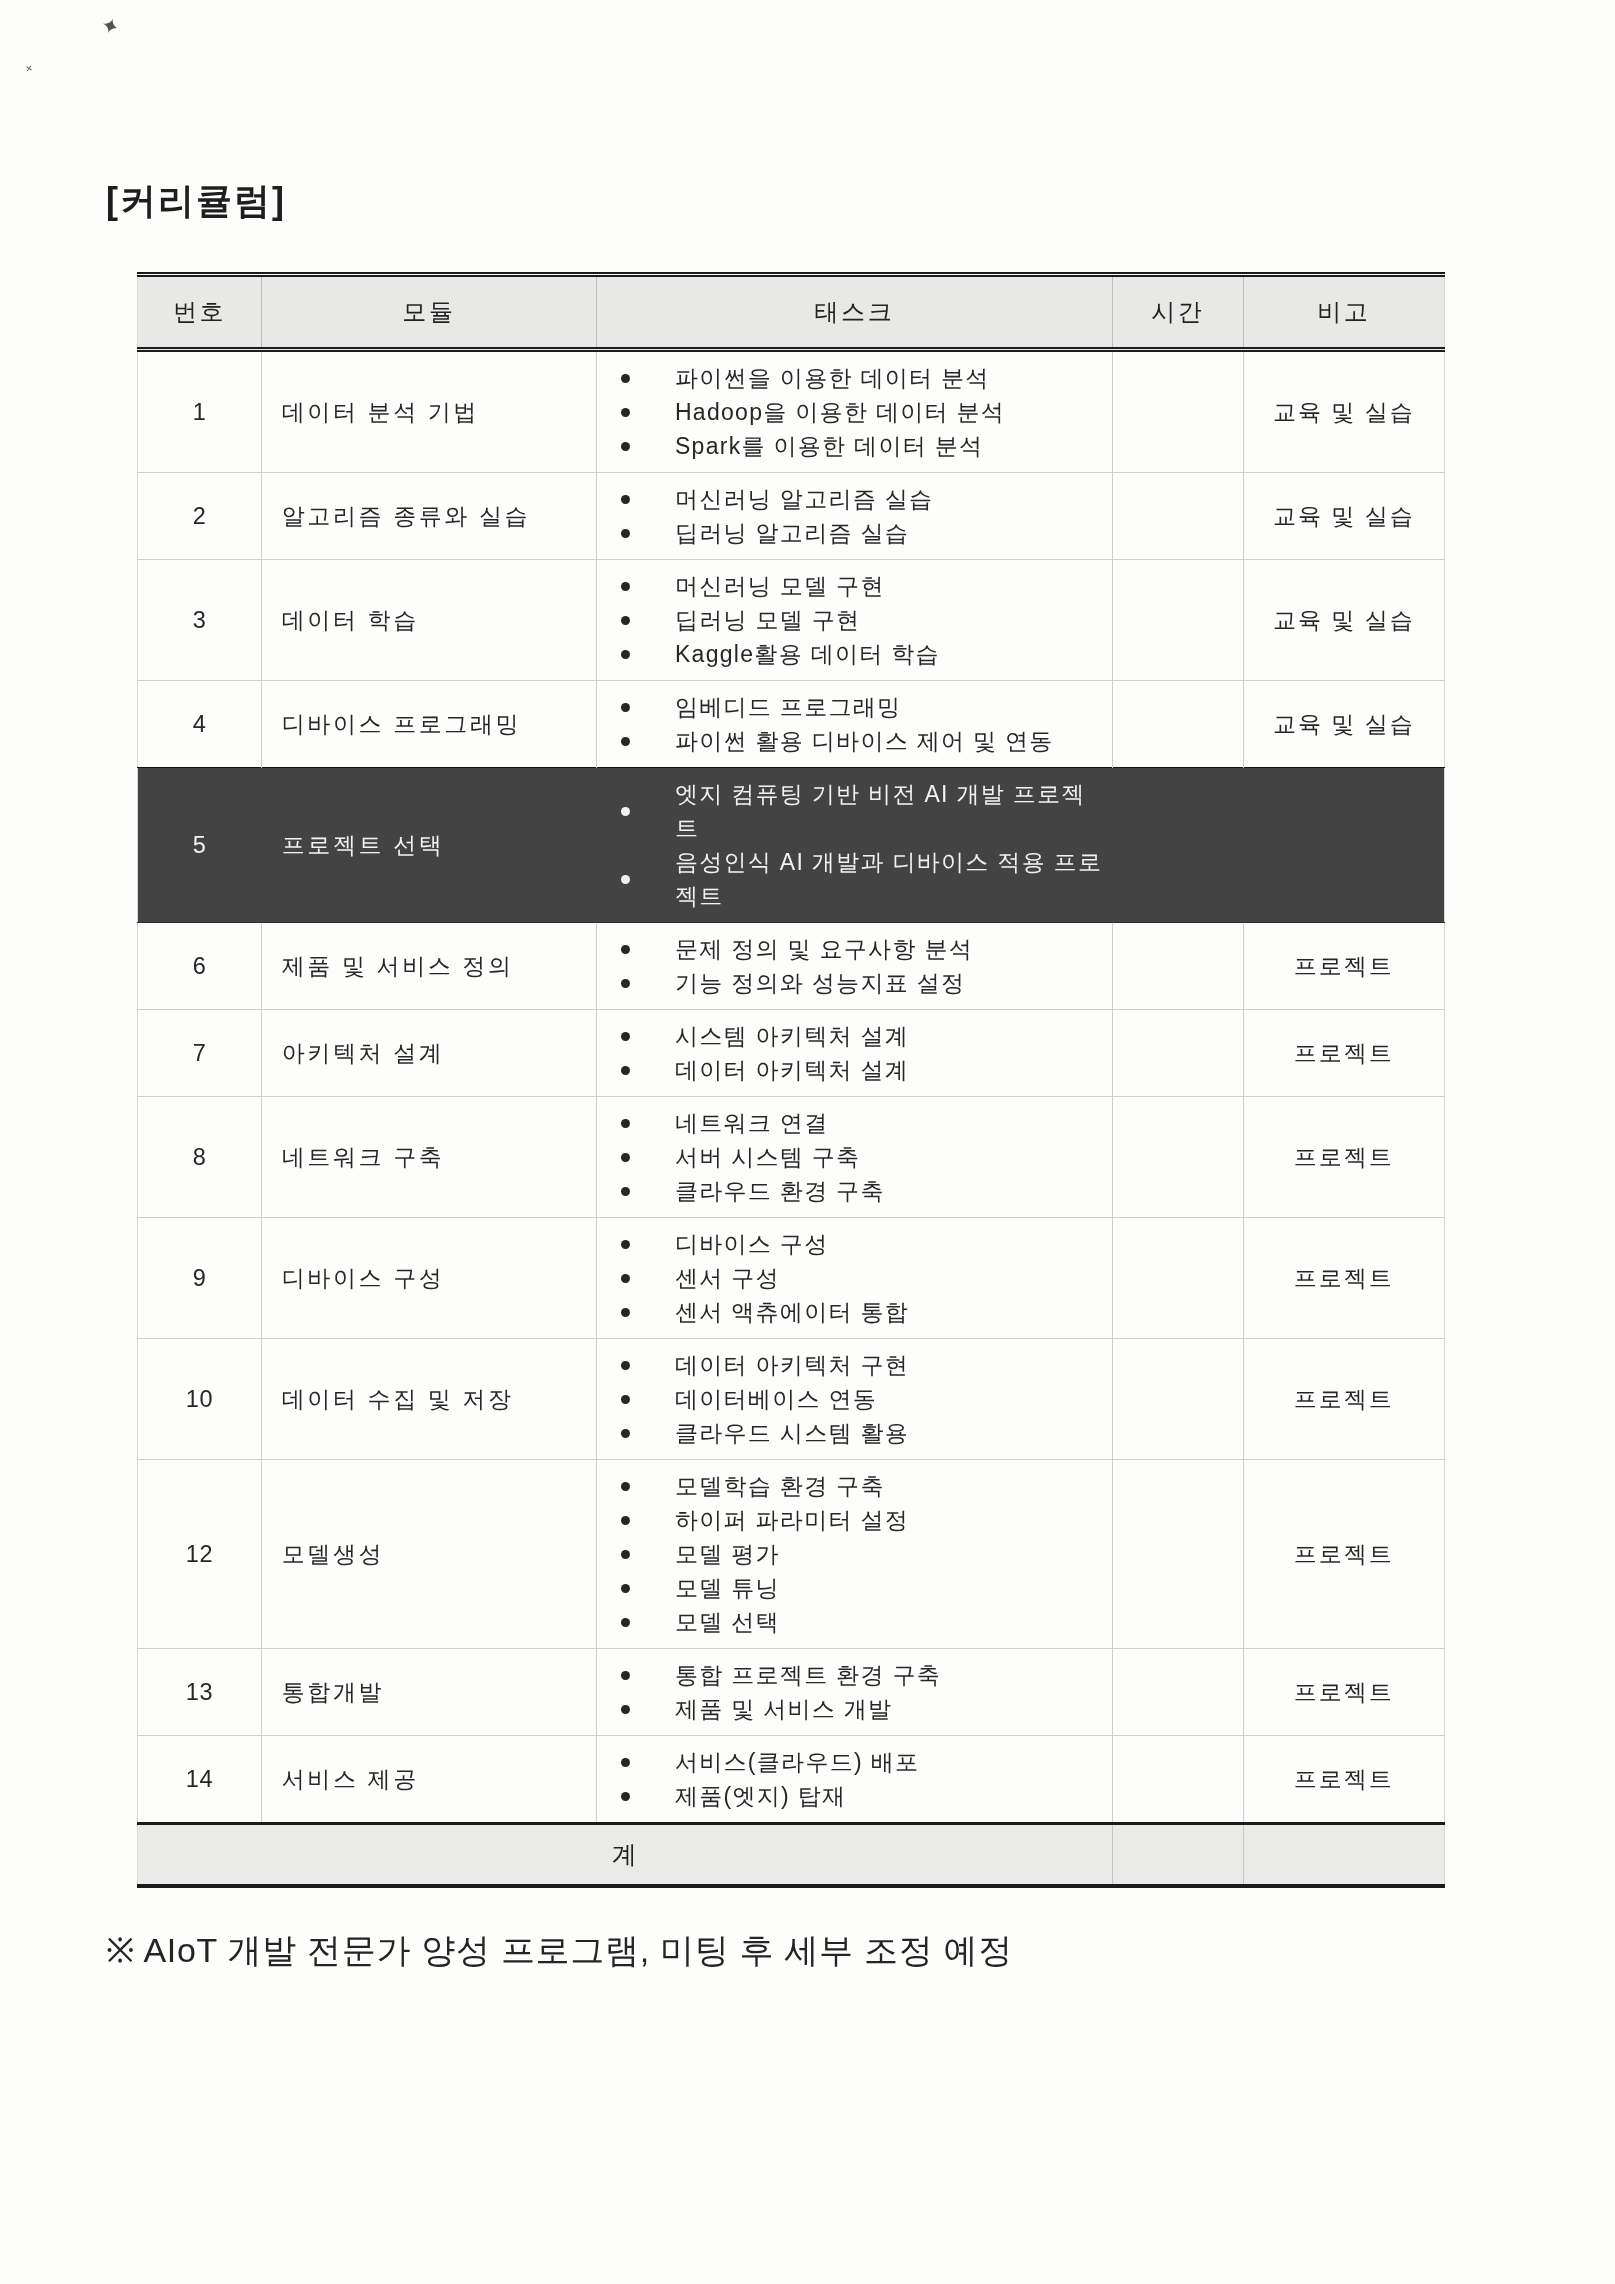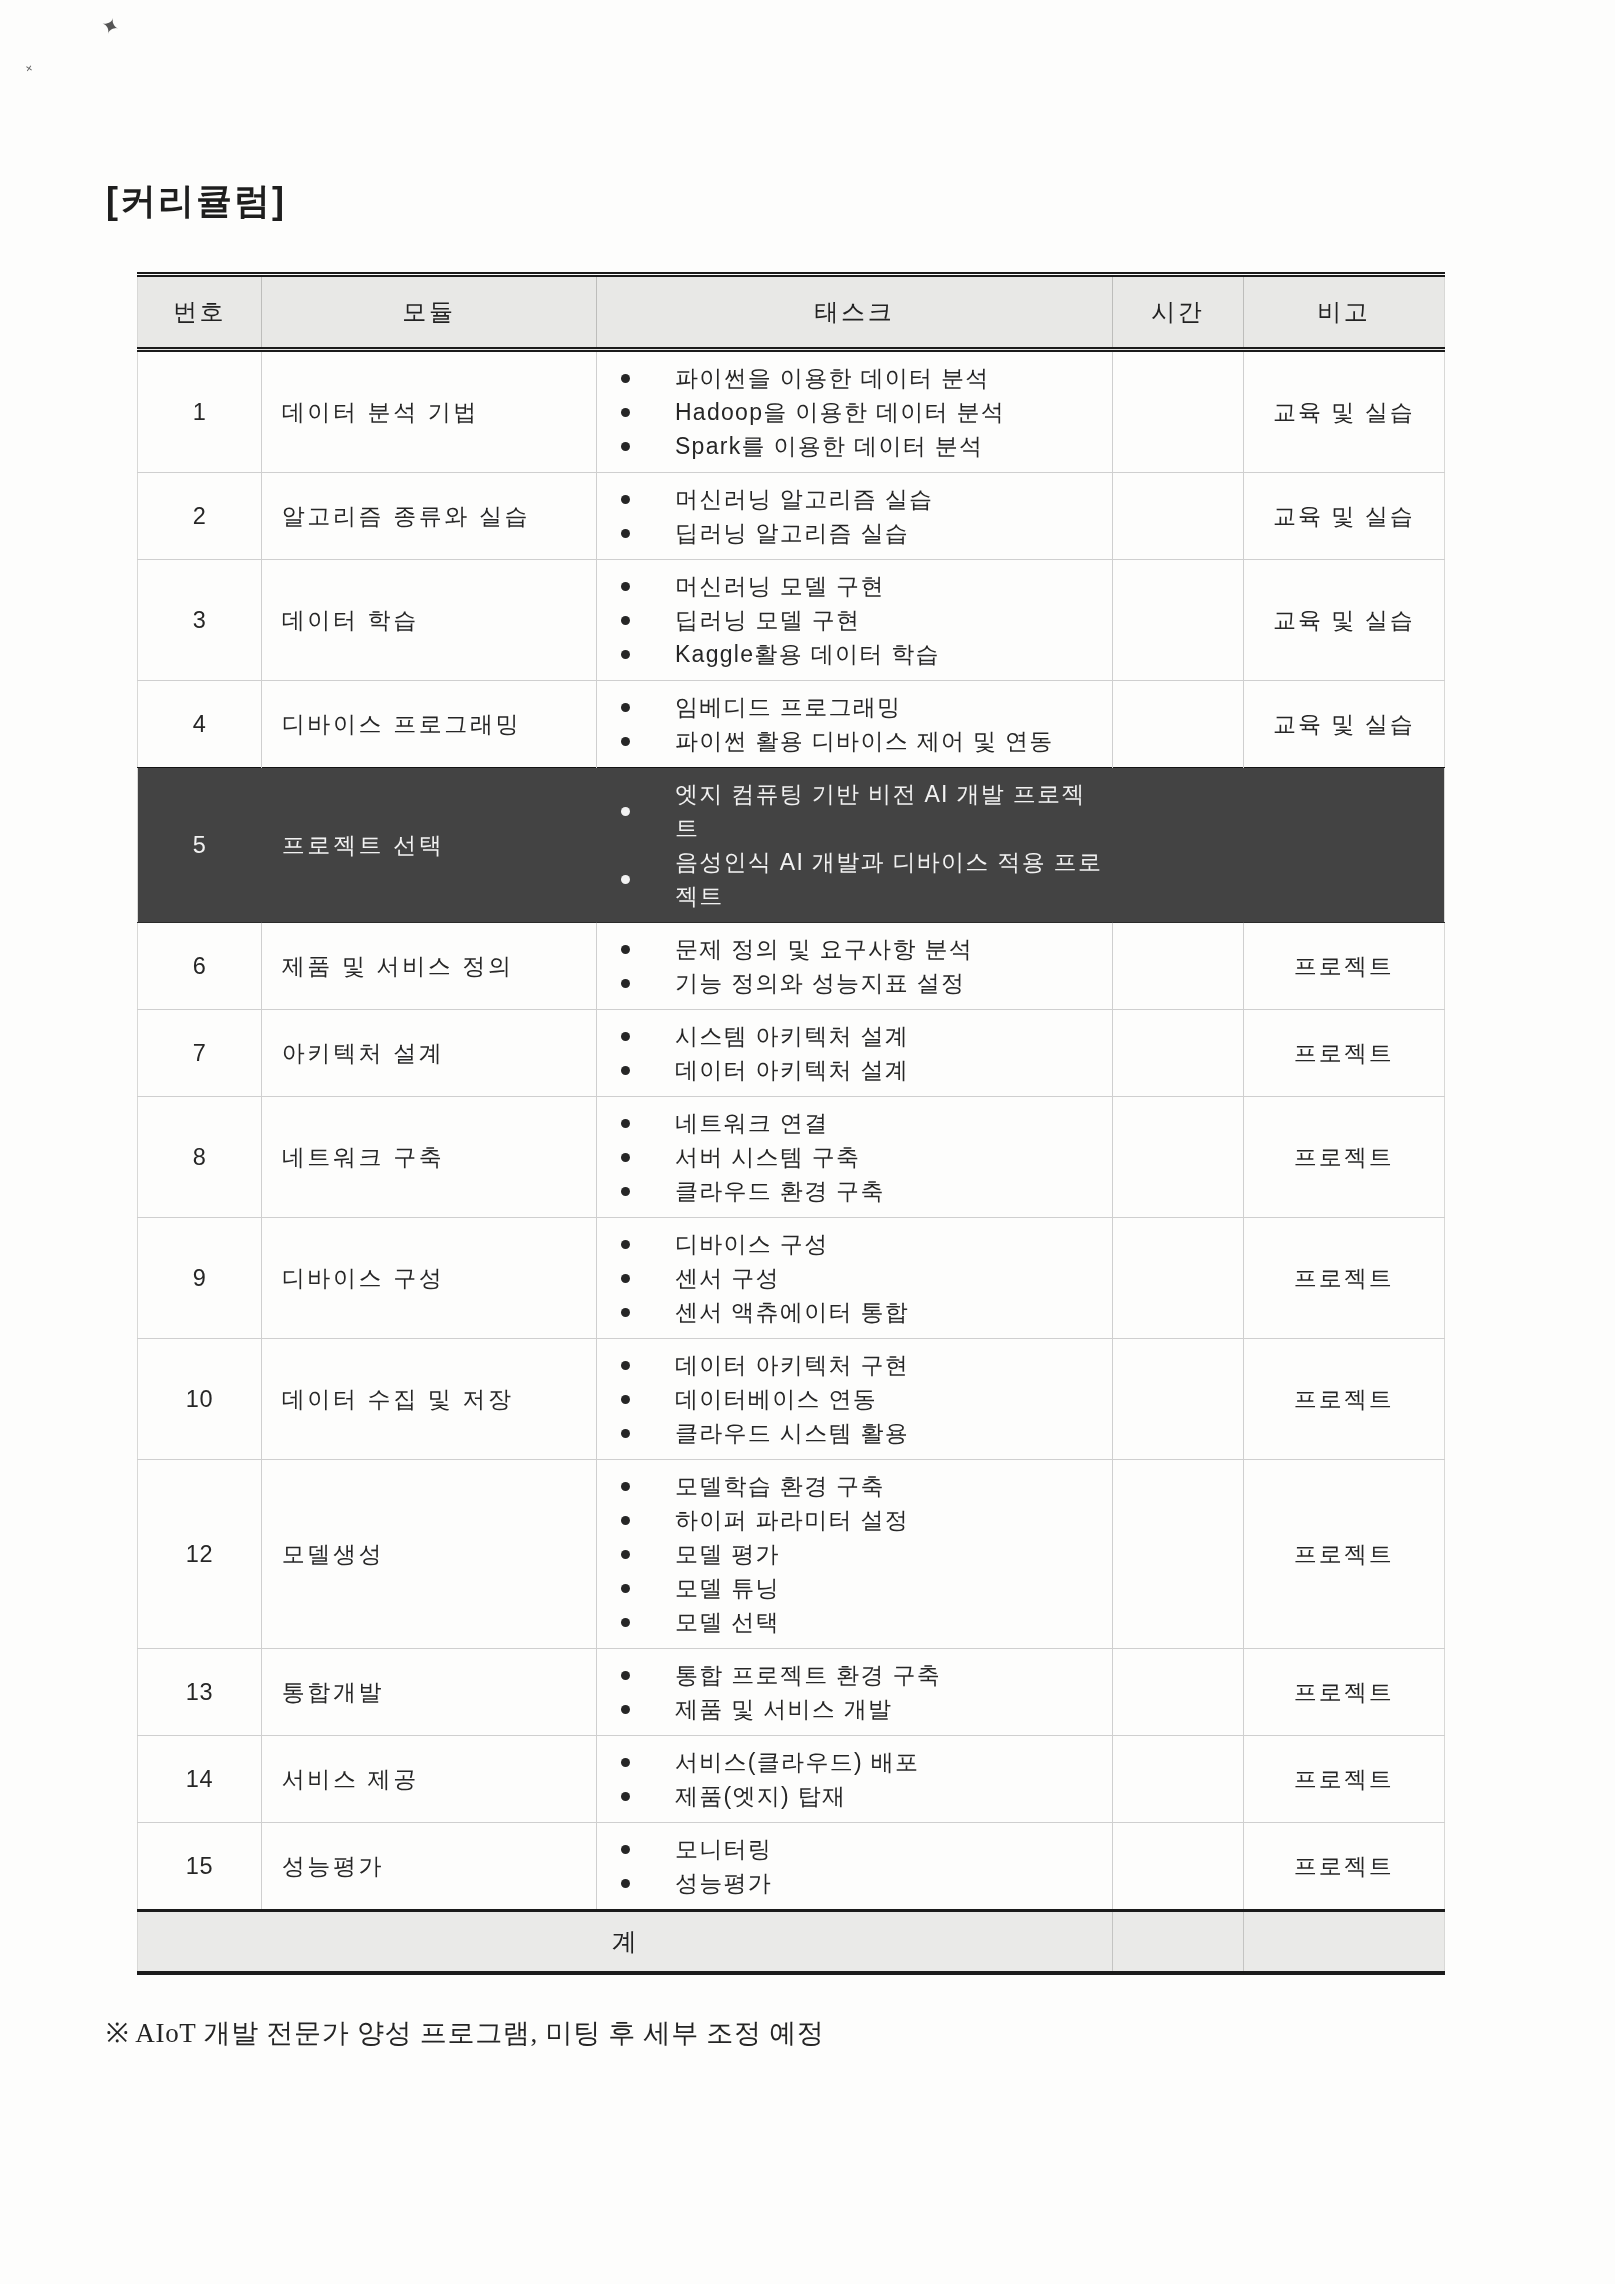--- a/index.html
+++ b/index.html
@@ -69,22 +69,22 @@
     background:var(--footer-bg);
     border-top:3.3px solid var(--heavy);
     border-bottom:4.6px solid var(--heavy);
     font-size:25px;letter-spacing:1.3px;
     padding:13px 0;text-align:center;vertical-align:middle;color:#222;
   }
   tfoot td + td{border-left:1.3px solid #c4c4c2;}
   .footnote{
     margin-top:38px;
     margin-left:-31px;
-    font-family:Liberation Serif, serif;
-    font-size:27px;letter-spacing:0.7px;color:#242424;
+    font-family:Liberation Sans, sans-serif;
+    font-size:34px;letter-spacing:0.7px;color:#242424;
   }
 </style>
 </head>
 <body>
 
 <div class="page">
 
   <div class="scan-mark m1">✦</div>
   <div class="scan-mark m2">˟</div>
 
@@ -342,36 +342,20 @@
                 <span>서비스(클라우드) 배포</span>
               </div>
               <div class="task-line">
                 <span class="task-bullet"></span>
                 <span>제품(엣지) 탑재</span>
               </div>
             </td>
             <td class="c-hours"></td>
             <td class="c-note">프로젝트</td>
           </tr>
-          <tr>
-            <td class="c-no">15</td>
-            <td class="c-module">성능평가</td>
-            <td class="c-tasks">
-              <div class="task-line">
-                <span class="task-bullet"></span>
-                <span>모니터링</span>
-              </div>
-              <div class="task-line">
-                <span class="task-bullet"></span>
-                <span>성능평가</span>
-              </div>
-            </td>
-            <td class="c-hours"></td>
-            <td class="c-note">프로젝트</td>
-          </tr>
         </tbody>
       <tfoot>
         <tr>
           <td colspan="3">계</td>
           <td></td>
           <td></td>
         </tr>
       </tfoot>
     </table>
 

